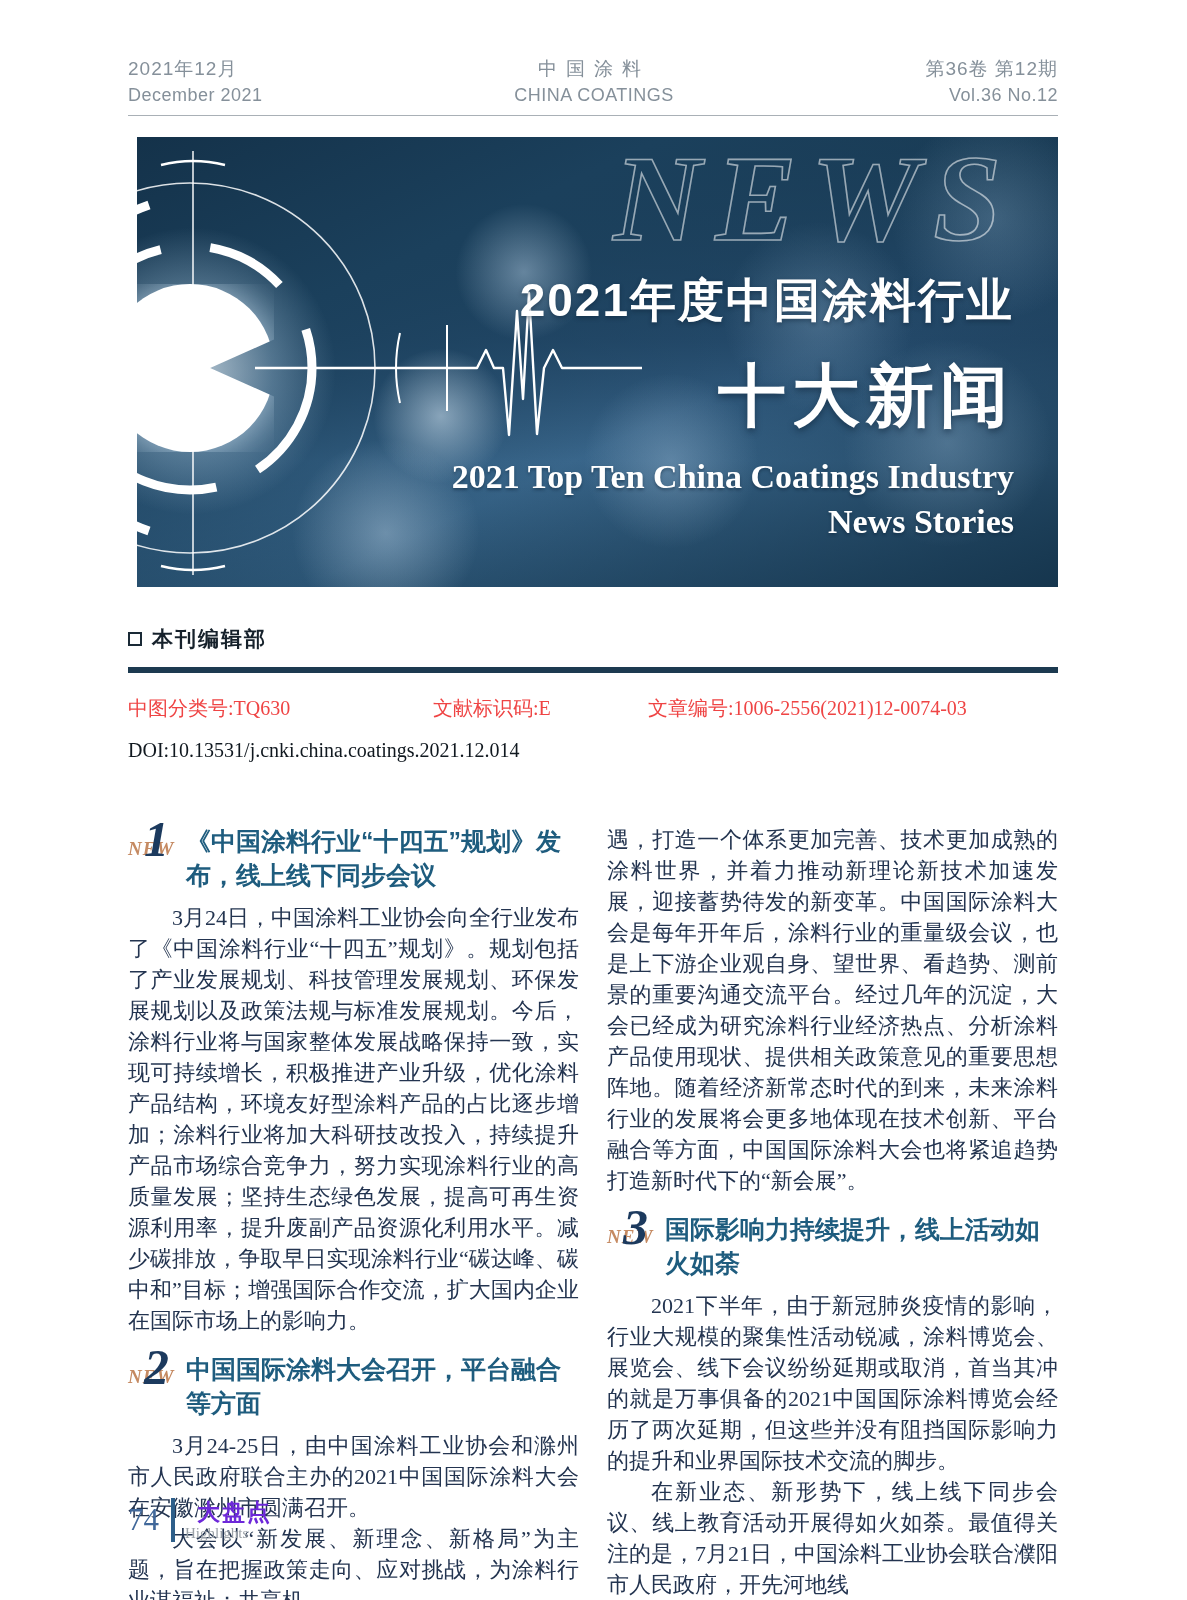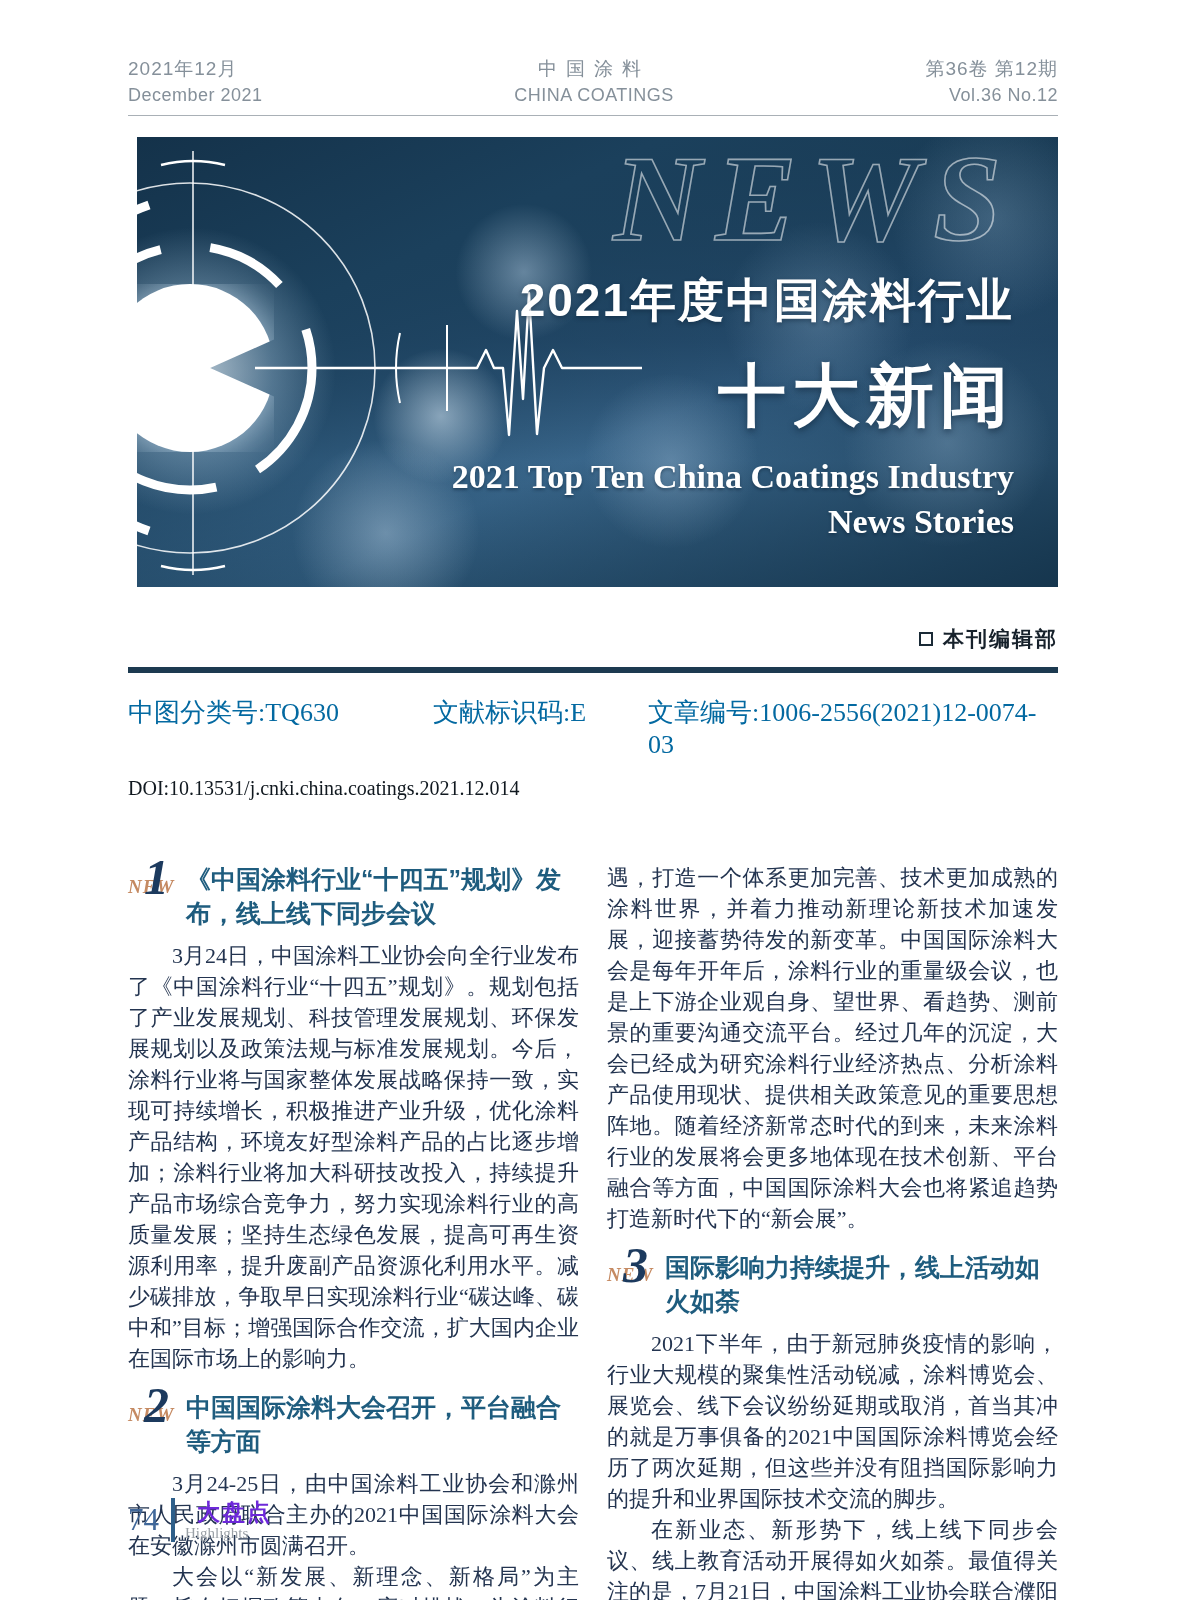--- a/index.html
+++ b/index.html
@@ -41,25 +41,25 @@
   .banner-en { position:absolute; right:44px; color:#ffffff; font-family:"Liberation Serif","DejaVu Serif",serif;
     font-weight:bold; font-size:34px; text-shadow:0 2px 3px rgba(10,30,50,.45); }
   .banner-en1 { top:321px; }
   .banner-en2 { top:366px; }
   .pacman { position:absolute; left:-31px; top:147px; width:168px; height:168px; background:#ffffff; border-radius:50%;
     clip-path:polygon(0 0, 100% 0, 100% 33%, 62% 50%, 100% 67%, 100% 100%, 0 100%);
     filter:drop-shadow(0 0 18px rgba(220,240,255,.55)); }
   .banner svg { position:absolute; left:0; top:0; }
 
   
-  .byline { display:flex; align-items:center; margin-top:38px;justify-content:flex-end; }
+  .byline { display:flex; align-items:center; margin-top:38px; }
   .byline-box { width:14px; height:14px; border:2px solid #1a2a36; margin-right:10px; }
   .byline-name { font-size:21px; font-weight:bold; color:#16212b; letter-spacing:2px; }
   .thick-rule { margin-top:14px; height:6px; background:#1c3a50; }
-  .meta-row { display:flex; margin-top:22px; font-family:"Liberation Serif","DejaVu Serif",serif; font-size:26px; color:#0369a1; }
+  .meta-row { display:flex; margin-top:22px; font-family:"Liberation Serif","DejaVu Serif",serif; font-size:20px; color:#ef4444; }
   .meta-1 { width:305px; } .meta-2 { width:215px; } .meta-3 { flex:1; }
   .doi-row { margin-top:17px; font-family:"Liberation Serif","DejaVu Serif",serif; font-size:20px; color:#10181f; }
 
   
   .columns { display:flex; gap:28px; margin-top:62px; }
   .col { width:451px; }
   .sec { display:flex; margin:16px 0 10px 0; }
   .sec-first { margin-top:0; }
   .sec-badge { position:relative; flex:0 0 58px; height:64px; }
   .badge-new { position:absolute; left:0; top:14px; font-family:"Liberation Serif","DejaVu Serif",serif;

